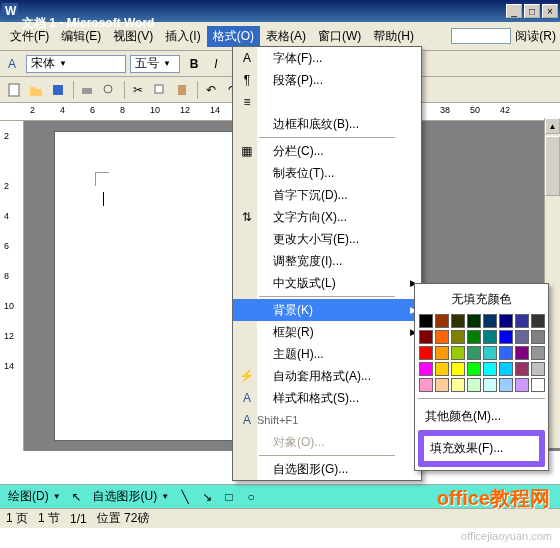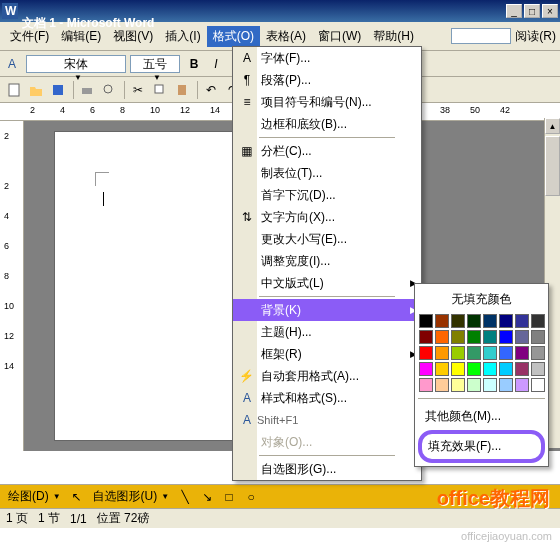--- a/index.html
+++ b/index.html
@@ -11,58 +11,58 @@
 .titlebar .wbtn { width: 16px; height: 14px; background: #d4d0c8; border: 1px outset #fff; margin-left: 2px; display: flex; align-items: center; justify-content: center; font-size: 10px; color: #000; }
 
 .menubar { background: #ece9d8; height: 24px; display: flex; align-items: center; padding: 14px 4px; border-bottom: 1px solid #aca899; }
 .menubar .mitem { padding: 2px 6px; cursor: default; }
 .menubar .right { margin-left: auto; display: flex; align-items: center; gap: 4px; }
 .menubar .help-input { width: 60px; height: 16px; border: 1px solid #7f9db9; }
 
 .toolbar { background: #ece9d8; height: 26px; display: flex; align-items: center; padding: 0 4px; border-bottom: 1px solid #aca899; }
 .tbtn { width: 20px; height: 20px; display: flex; align-items: center; justify-content: center; margin-right: 2px; }
 .tsep { width: 1px; height: 18px; background: #aca899; margin: 0 3px; }
-.font-select { height: 18px; border: 1px solid #7f9db9; background: #fff; padding: 0 4px; display: flex; align-items: center; white-space: nowrap; flex-direction: column; }
+.font-select { height: 18px; border: 1px solid #7f9db9; background: #fff; padding: 0 4px; display: flex; align-items: center; white-space: nowrap; }
 .font-select .arrow { margin-left: 4px; font-size: 8px; }
 
 .ruler-h { background: #fff; height: 18px; border-bottom: 1px solid #aca899; position: relative; }
 .ruler-h .tick { position: absolute; top: 2px; font-size: 9px; color: #000; }
 
 .doc-area { background: #808080; height: 330px; position: relative; display: flex; }
 .ruler-v { width: 24px; background: #fff; border-right: 1px solid #aca899; position: relative; }
 .ruler-v .tick { position: absolute; left: 4px; font-size: 9px; writing-mode: horizontal-tb; }
 .page { background: #fff; width: 300px; height: 310px; margin: 10px 0 0 30px; border: 1px solid #666; position: relative; }
 .page .corner { position: absolute; width: 14px; height: 14px; border: 1px solid #999; }
 .page .c-tl { top: 40px; left: 40px; border-right: none; border-bottom: none; }
 .page .c-tr { top: 40px; right: 40px; border-left: none; border-bottom: none; }
 .page .cursor { position: absolute; top: 60px; left: 48px; width: 1px; height: 14px; background: #000; }
 
 .dropdown-menu { position: absolute; top: 46px; left: 232px; width: 190px; background: #fff; border: 1px solid #666; box-shadow: 3px 3px 4px rgba(0,0,0,0.3); z-index: 10; }
 .dropdown-menu .mi { display: flex; align-items: center; height: 22px; padding: 0 4px; }
-.dropdown-menu .mi.highlighted { background: #8b5cf6; color: #fff; }
+.dropdown-menu .mi.highlighted { background: #3b82f6; color: #fff; }
 .dropdown-menu .mi .micon { width: 20px; display: flex; justify-content: center; }
-.dropdown-menu .mi .mlabel { flex: 1; padding-left: 4px; }
+.dropdown-menu .mi .mlabel { flex: 1; padding-left: 16px; }
 .dropdown-menu .mi .marrow { font-size: 9px; }
 .dropdown-menu .mi .mshort { color: #666; font-size: 11px; }
 .dropdown-menu .msep { height: 1px; background: #aca899; margin: 2px 26px 2px 26px; }
 .dropdown-menu .mi.disabled { color: #aca899; }
 .dropdown-menu .iconstrip { position: absolute; left: 0; top: 0; bottom: 0; width: 24px; background: #ece9d8; z-index: -1; }
 
 .submenu { position: absolute; top: 283px; left: 414px; width: 135px; background: #fff; border: 1px solid #666; box-shadow: 3px 3px 4px rgba(0,0,0,0.3); z-index: 20; padding: 3px; }
 .submenu .slabel { text-align: center; padding: 4px 0; }
 .color-grid { display: grid; grid-template-columns: repeat(8, 14px); gap: 2px; padding: 2px; justify-content: center; }
 .color-cell { width: 14px; height: 14px; border: 1px solid #666; }
 .submenu .sep { height: 1px; background: #aca899; margin: 4px 0; }
 .submenu .sbtn { padding: 4px 6px; border: 1px solid transparent; }
-.submenu .sbtn.highlight { border: 4px solid #8b5cf6; border-radius: 14px; }
+.submenu .sbtn.highlight { border: 6px solid #8b5cf6; border-radius: 2px; }
 
 .statusbar { position: absolute; bottom: 20px; left: 0; right: 0; height: 20px; background: #ece9d8; border-top: 1px solid #aca899; display: flex; align-items: center; padding: 0 6px; gap: 10px; font-size: 11px; }
 .statusbar span { white-space: nowrap; }
 
-.drawbar { position: absolute; bottom: 40px; left: 0; right: 0; height: 24px; background: #eab308; border-top: 1px solid #aca899; display: flex; align-items: center; padding: 0 4px; }
+.drawbar { position: absolute; bottom: 40px; left: 0; right: 0; height: 24px; background: #5eead4; border-top: 1px solid #aca899; display: flex; align-items: center; padding: 0 4px; }
 .drawbar .dlabel { padding: 0 4px; }
 
 .watermark { position: absolute; bottom: 36px; right: 10px; color: #ff6600; font-weight: bold; font-size: 20px; z-index: 5; text-shadow: 1px 1px 0 #fff; }
 .watermark2 { position: absolute; bottom: 6px; right: 8px; color: #c0c0c0; font-size: 11px; z-index: 5; }
 
 .scroll-v { position: absolute; right: 0; top: 118px; width: 16px; height: 330px; background: #ece9d8; border-left: 1px solid #aca899; z-index: 3; }
 .scroll-v .sarrow { height: 16px; background: #d4d0c8; border: 1px outset #fff; display: flex; align-items: center; justify-content: center; font-size: 8px; }
 .scroll-v .sthumb { height: 60px; background: #d4d0c8; border: 1px outset #fff; margin-top: 2px; }
 </style>
 </head>
@@ -200,21 +200,20 @@
   <div class="mi">
       <span class="micon">A</span>
       <span class="mlabel">字体(F)...</span>
     </div>
   <div class="mi">
       <span class="micon">¶</span>
       <span class="mlabel">段落(P)...</span>
     </div>
   <div class="mi">
       <span class="micon">≡</span>
-      <span class="mlabel">项目符号和编号(N)...</span>
     </div>
   <div class="mi">
       <span class="micon"></span>
       <span class="mlabel">边框和底纹(B)...</span>
     </div>
   <div class="msep"></div>
   <div class="mi">
       <span class="micon">▦</span>
       <span class="mlabel">分栏(C)...</span>
     </div>
@@ -244,26 +243,26 @@
       <span class="marrow">▶</span>
     </div>
   <div class="msep"></div>
   <div class="mi highlighted">
       <span class="micon"></span>
       <span class="mlabel">背景(K)</span>
       <span class="marrow">▶</span>
     </div>
   <div class="mi">
       <span class="micon"></span>
-      <span class="mlabel">主题(H)...</span>
-    </div>
-  <div class="mi">
-      <span class="micon"></span>
       <span class="mlabel">框架(R)</span>
       <span class="marrow">▶</span>
+    </div>
+  <div class="mi">
+      <span class="micon"></span>
+      <span class="mlabel">主题(H)...</span>
     </div>
   <div class="mi">
       <span class="micon">⚡</span>
       <span class="mlabel">自动套用格式(A)...</span>
     </div>
   <div class="mi">
       <span class="micon" style="color:#2b579a">A</span>
       <span class="mlabel">样式和格式(S)...</span>
     </div>
   <div class="mi">

